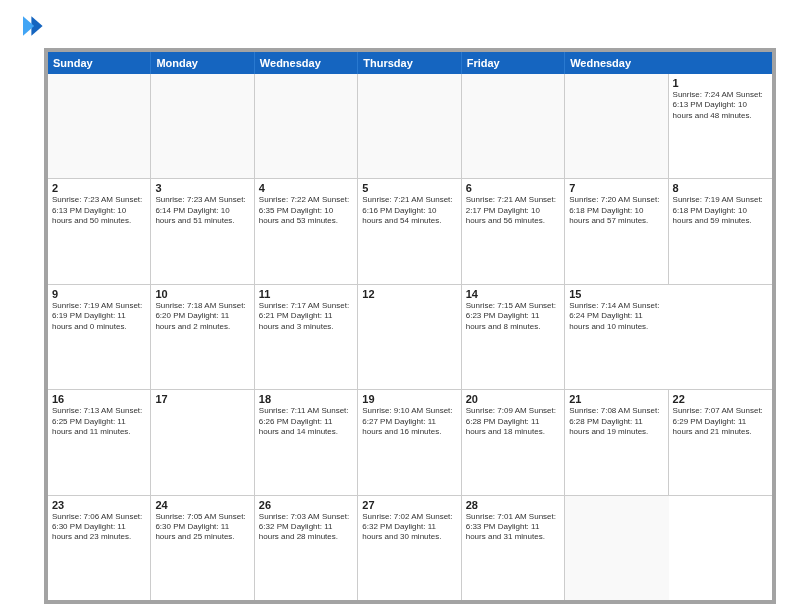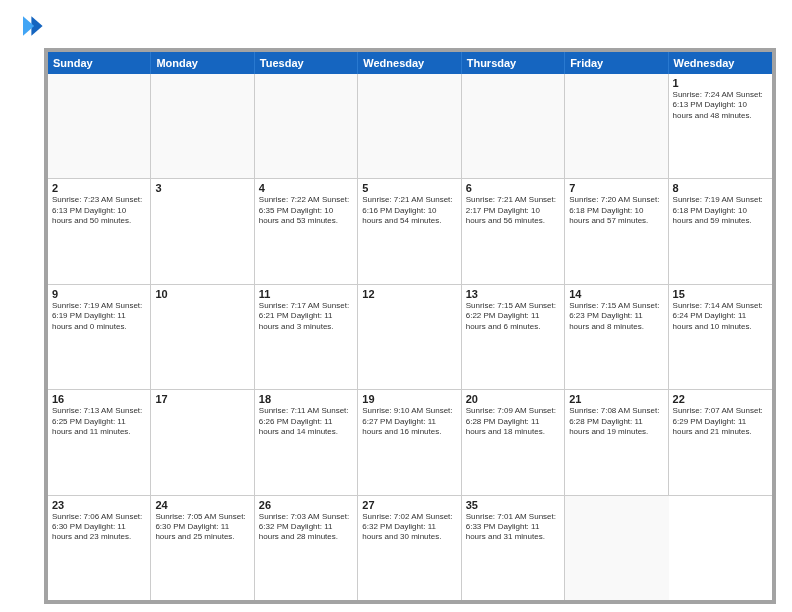--- a/index.html
+++ b/index.html
@@ -128,21 +128,20 @@
     <div class="title-block">
       <div class="calendar-title"></div>
       <div class="calendar-subtitle"></div>
     </div>
   </div>
 
   <div class="calendar">
     <div class="cal-header" id="cal-header">
         <div class="cal-header-cell">Sunday</div>
         <div class="cal-header-cell">Monday</div>
-        <div class="cal-header-cell">Tuesday</div>
         <div class="cal-header-cell">Wednesday</div>
         <div class="cal-header-cell">Thursday</div>
         <div class="cal-header-cell">Friday</div>
         <div class="cal-header-cell">Wednesday</div>
       </div>
     <div class="cal-body" id="cal-body">
         <div class="cal-row">
           <div class="cal-cell empty"></div>
           <div class="cal-cell empty"></div>
           <div class="cal-cell empty"></div>
@@ -158,20 +157,23 @@
         </div>
         <div class="cal-row">
           <div class="cal-cell">
             <span class="day-num">2</span>
             <div class="day-info">Sunrise: 7:23 AM
 Sunset: 6:13 PM
 Daylight: 10 hours and 50 minutes.</div>
           </div>
           <div class="cal-cell">
             <span class="day-num">3</span>
+            <div class="day-info">Sunrise: 7:23 AM
+Sunset: 6:14 PM
+Daylight: 10 hours and 51 minutes.</div>
           </div>
           <div class="cal-cell">
             <span class="day-num">4</span>
             <div class="day-info">Sunrise: 7:22 AM
 Sunset: 6:35 PM
 Daylight: 10 hours and 53 minutes.</div>
           </div>
           <div class="cal-cell">
             <span class="day-num">5</span>
             <div class="day-info">Sunrise: 7:21 AM
@@ -199,37 +201,34 @@
         </div>
         <div class="cal-row">
           <div class="cal-cell">
             <span class="day-num">9</span>
             <div class="day-info">Sunrise: 7:19 AM
 Sunset: 6:19 PM
 Daylight: 11 hours and 0 minutes.</div>
           </div>
           <div class="cal-cell">
             <span class="day-num">10</span>
+            <div class="day-info">Sunrise: 7:18 AM
+Sunset: 6:20 PM
+Daylight: 11 hours and 2 minutes.</div>
           </div>
           <div class="cal-cell">
             <span class="day-num">11</span>
             <div class="day-info">Sunrise: 7:17 AM
 Sunset: 6:21 PM
 Daylight: 11 hours and 3 minutes.</div>
           </div>
           <div class="cal-cell">
             <span class="day-num">12</span>
           </div>
           <div class="cal-cell">
-            <span class="day-num">13</span>
-            <div class="day-info">Sunrise: 7:15 AM
-Sunset: 6:22 PM
-Daylight: 11 hours and 6 minutes.</div>
-          </div>
-          <div class="cal-cell">
             <span class="day-num">14</span>
             <div class="day-info">Sunrise: 7:15 AM
 Sunset: 6:23 PM
 Daylight: 11 hours and 8 minutes.</div>
           </div>
           <div class="cal-cell">
             <span class="day-num">15</span>
             <div class="day-info">Sunrise: 7:14 AM
 Sunset: 6:24 PM
 Daylight: 11 hours and 10 minutes.</div>
@@ -295,21 +294,21 @@
 Sunset: 6:32 PM
 Daylight: 11 hours and 28 minutes.</div>
           </div>
           <div class="cal-cell">
             <span class="day-num">27</span>
             <div class="day-info">Sunrise: 7:02 AM
 Sunset: 6:32 PM
 Daylight: 11 hours and 30 minutes.</div>
           </div>
           <div class="cal-cell">
-            <span class="day-num">35</span>
+            <span class="day-num">28</span>
             <div class="day-info">Sunrise: 7:01 AM
 Sunset: 6:33 PM
 Daylight: 11 hours and 31 minutes.</div>
           </div>
           <div class="cal-cell empty"></div>
         </div>
       </div>
   </div>
 </div>
 

